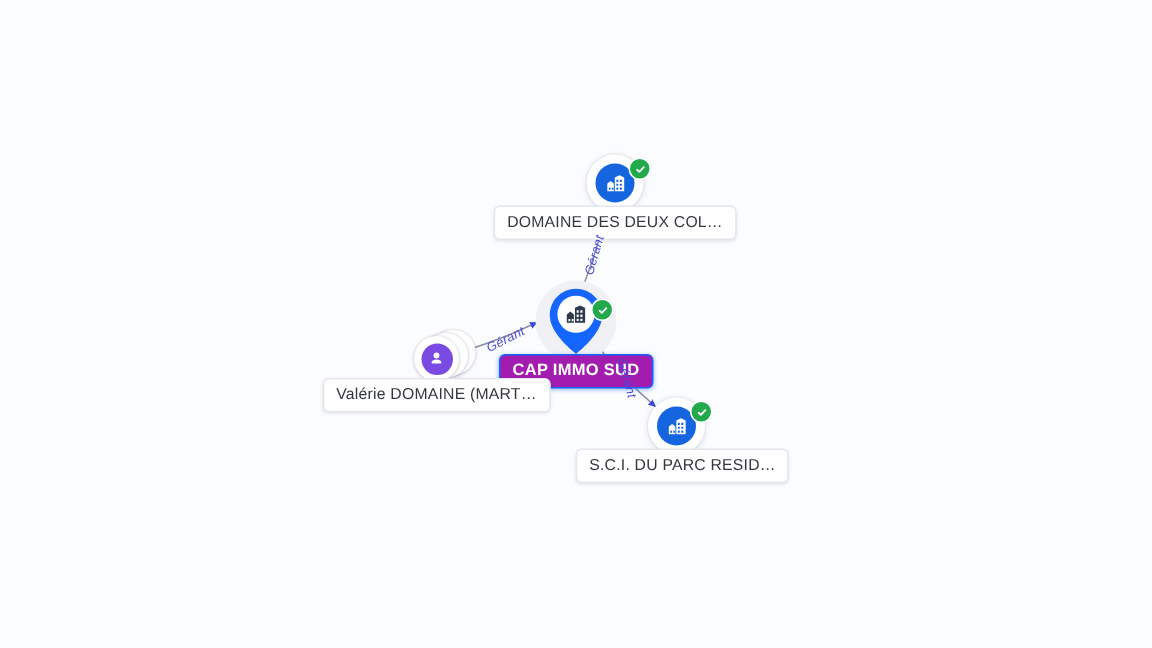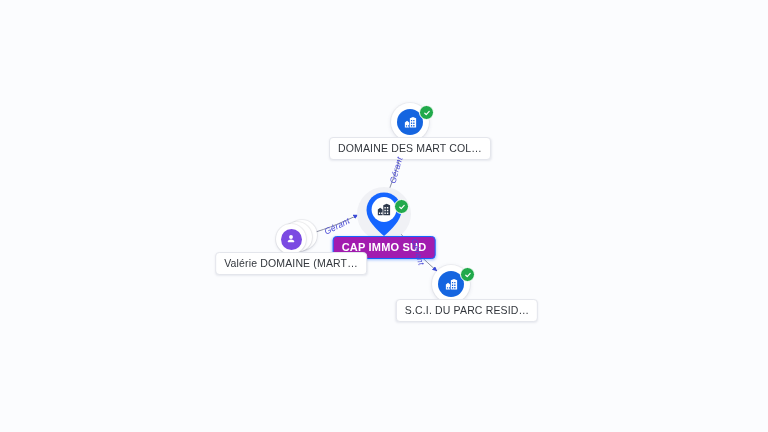--- a/index.html
+++ b/index.html
@@ -196,21 +196,21 @@
           <path fill="#ffffff" d="M3 20h7v-8.2L6.5 9 3 11.8V20zm1.6-1.6v-2.2h1.8v2.2H4.6zm3.2 0v-2.2h1.8v2.2H7.8z"></path>
           <path fill="#ffffff" d="M11 20h10V5.2L16 3l-5 2.2V20zm1.7-1.7v-2.3h2v2.3h-2zm3.6 0v-2.3h2.1v2.3h-2.1zm-3.6-4.1v-2.3h2v2.3h-2zm3.6 0v-2.3h2.1v2.3h-2.1zm-3.6-4.1V7.8h2v2.3h-2zm3.6 0V7.8h2.1v2.3h-2.1z"></path>
         </svg>
       </div>
       <div class="check-badge">
         <svg width="8" height="8" viewBox="0 0 16 16" aria-hidden="true">
           <path fill="none" stroke="#ffffff" stroke-width="2.4" stroke-linecap="round" stroke-linejoin="round" d="M3.6 8.4 L6.5 11.2 L12.4 4.9"></path>
         </svg>
       </div>
     </div>
-    <div class="node-label" style="left:0; top:15px;">DOMAINE DES MART COL…</div>
+    <div class="node-label" style="left:0; top:15px;">DOMAINE DES DEUX COL…</div>
   </div>
 
   <div class="node pin-node" style="left:384px; top:212px;">
     <div class="node-visual" style="left:0; top:0;">
       <div class="pin-halo"></div>
       <div class="pin-shape">
         <svg width="38" height="46" viewBox="0 0 38 46" aria-hidden="true">
           <path fill="#1565ff" d="M19 1.5 C 9.3 1.5 1.5 9.3 1.5 19 C 1.5 29.6 12.4 39.4 19 45 C 25.6 39.4 36.5 29.6 36.5 19 C 36.5 9.3 28.7 1.5 19 1.5 Z"></path>
           <circle cx="19" cy="18.5" r="12.4" fill="#ffffff"></circle>
           <g transform="translate(10.8,10.6) scale(0.68)">
@@ -251,21 +251,21 @@
           <path fill="#ffffff" d="M3 20h7v-8.2L6.5 9 3 11.8V20zm1.6-1.6v-2.2h1.8v2.2H4.6zm3.2 0v-2.2h1.8v2.2H7.8z"></path>
           <path fill="#ffffff" d="M11 20h10V5.2L16 3l-5 2.2V20zm1.7-1.7v-2.3h2v2.3h-2zm3.6 0v-2.3h2.1v2.3h-2.1zm-3.6-4.1v-2.3h2v2.3h-2zm3.6 0v-2.3h2.1v2.3h-2.1zm-3.6-4.1V7.8h2v2.3h-2zm3.6 0V7.8h2.1v2.3h-2.1z"></path>
         </svg>
       </div>
       <div class="check-badge">
         <svg width="8" height="8" viewBox="0 0 16 16" aria-hidden="true">
           <path fill="none" stroke="#ffffff" stroke-width="2.4" stroke-linecap="round" stroke-linejoin="round" d="M3.6 8.4 L6.5 11.2 L12.4 4.9"></path>
         </svg>
       </div>
     </div>
-    <div class="node-label" style="left:16px; top:15px;">S.C.I. DU PARC RESID…</div>
+    <div class="node-label" style="left:4px; top:15px;">S.C.I. DU PARC RESID…</div>
   </div>
 
   <div class="edge-label" style="left:396px; top:170px; transform: translate(-50%,-50%) rotate(-74deg);">Gérant</div>
 
   <div class="edge-label" style="left:337px; top:226px; transform: translate(-50%,-50%) rotate(-27deg);">Gérant</div>
 
   <div class="edge-label" style="left:418px; top:252px; transform: translate(-50%,-50%) rotate(74deg);">Gérant</div>
 
 </div>
 

